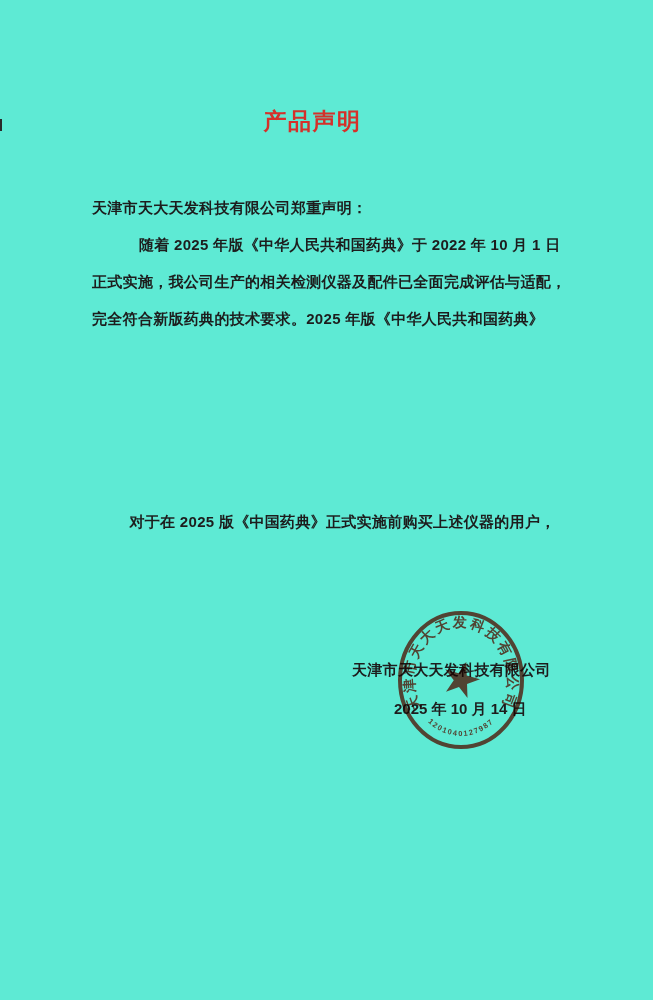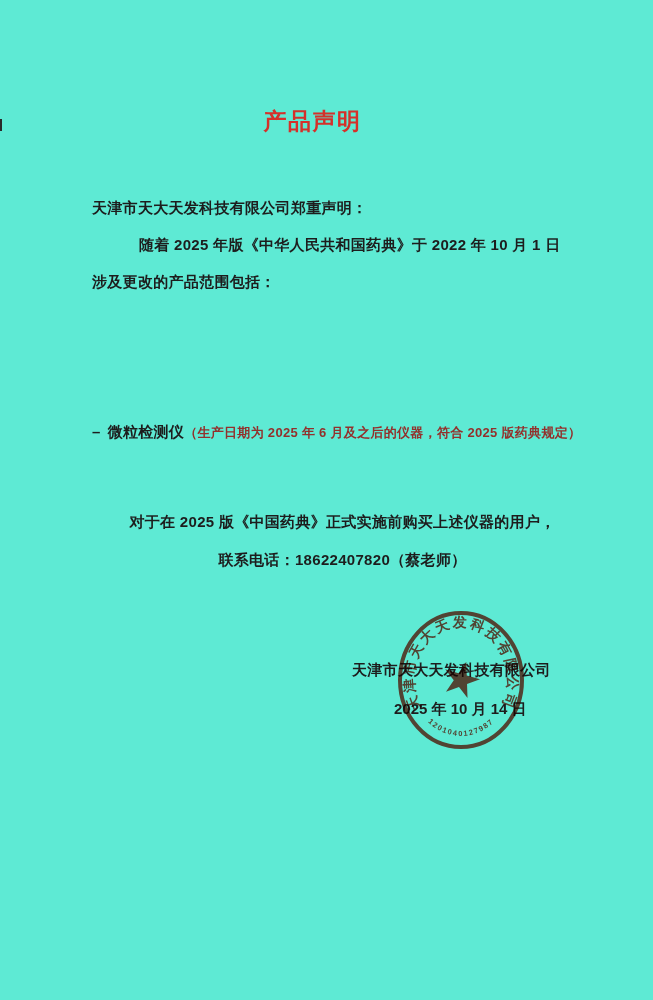--- a/index.html
+++ b/index.html
@@ -86,32 +86,29 @@
 
 <div class="page">
 
   <div class="scan-artifact"></div>
 
   <div class="doc-title">产品声明</div>
 
   <div class="text-block main-block">
     <div class="line">天津市天大天发科技有限公司郑重声明：</div>
     <div class="line indent-lg">随着 2025 年版《中华人民共和国药典》于 2022 年 10 月 1 日</div>
-    <div class="line">涉及更改的产品范围包括：</div>
+    <div class="line">正式实施，我公司生产的相关检测仪器及配件已全面完成评估与适配，</div>
+    <div class="line">完全符合新版药典的技术要求。2025 年版《中华人民共和国药典》</div>
   </div>
 
   <div class="text-block product-list">
-    <div class="line">
-      <span class="dash">–</span><span class="product-name">微粒检测仪</span><span class="product-detail">（生产日期为 2025 年 6 月及之后的仪器，符合 2025 版药典规定）</span>
-    </div>
   </div>
 
   <div class="text-block closing-block">
     <div class="line indent-sm">对于在 2025 版《中国药典》正式实施前购买上述仪器的用户，</div>
-    <div class="line indent-sm">联系电话：18622407820（蔡老师）</div>
   </div>
 
   <div class="sig-company">天津市天大天发科技有限公司</div>
   <div class="sig-date">2025 年 10 月 14 日</div>
 
   <svg class="seal" viewBox="0 0 130 142" xmlns="http://www.w3.org/2000/svg">
     <ellipse cx="65" cy="71" rx="61" ry="67" fill="none" stroke="#d83a2c" stroke-width="4"></ellipse>
     <polygon fill="#d83a2c" transform="rotate(16 65 71)" points="65,52 69.3,65.1 83.1,65.1 71.9,73.2 76.2,86.4 65,78.3 53.8,86.4 58.1,73.2 46.9,65.1 60.7,65.1"></polygon>
     <defs>
       <path id="arcTop" d="M 26.5 101.4 A 47 53 0 1 1 103.5 101.4" fill="none"></path>

